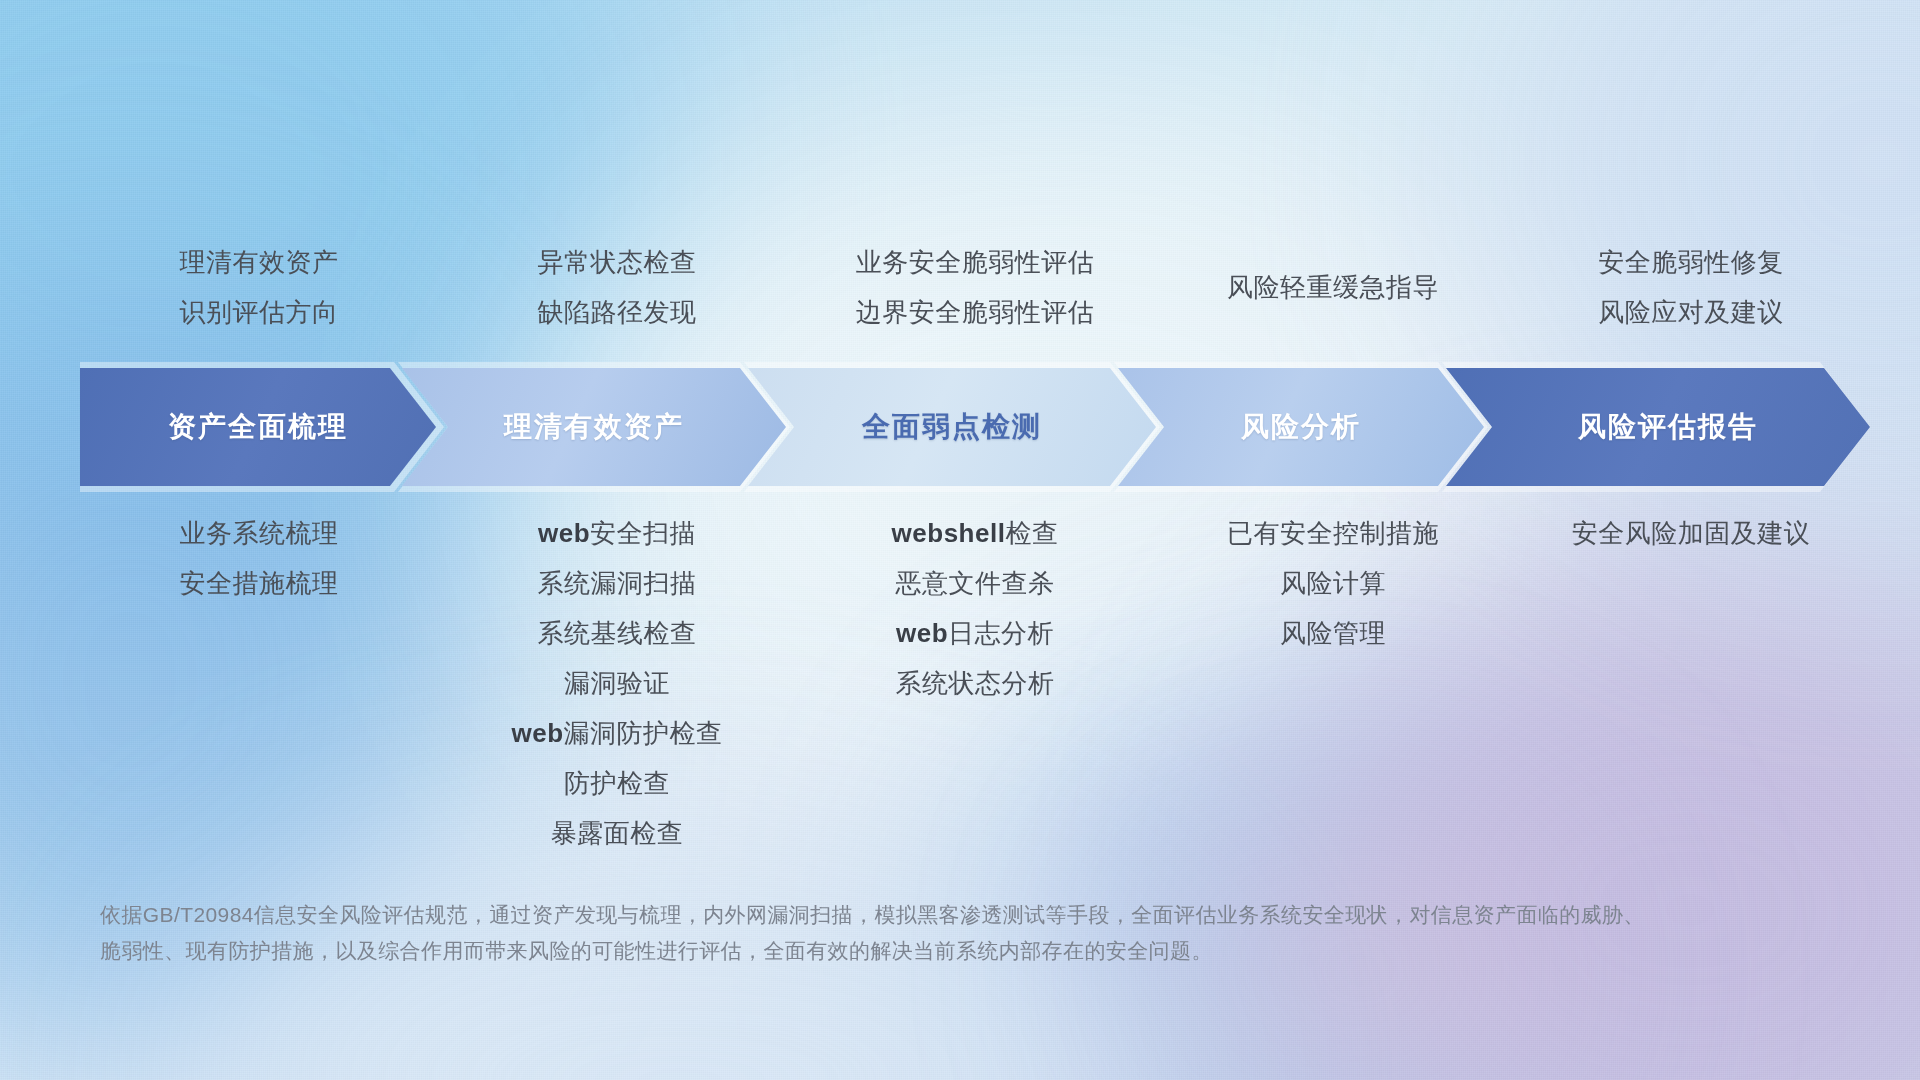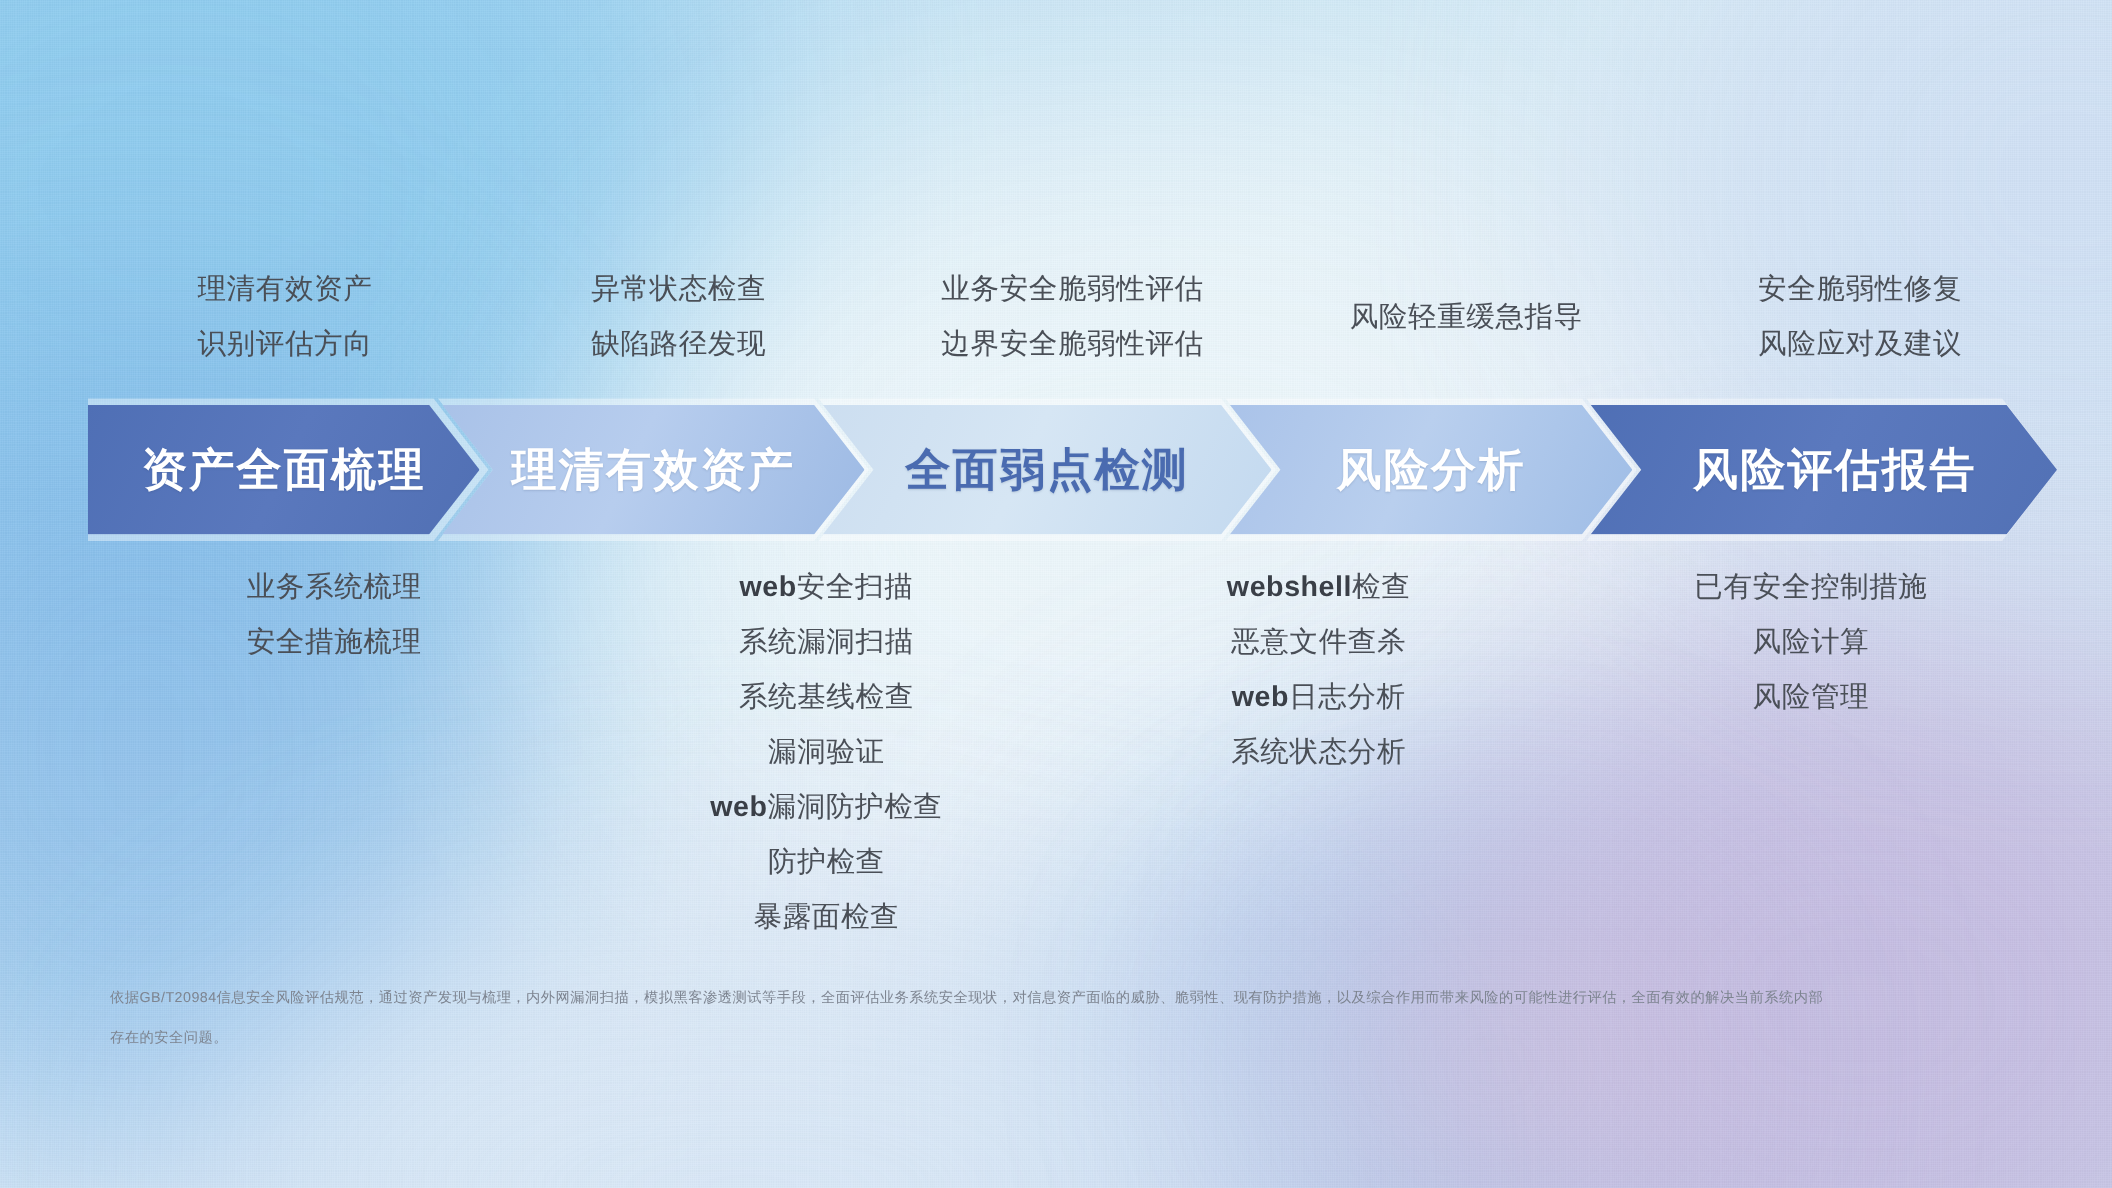--- a/index.html
+++ b/index.html
@@ -161,21 +161,21 @@
     align-items: center;
     justify-content: center;
     -webkit-clip-path: polygon(0 0, calc(100% - 46px) 0, 100% 50%, calc(100% - 46px) 100%, 0 100%, 46px 50%);
     clip-path: polygon(0 0, calc(100% - 46px) 0, 100% 50%, calc(100% - 46px) 100%, 0 100%, 46px 50%);
   }
   .chev.first {
     -webkit-clip-path: polygon(0 0, calc(100% - 46px) 0, 100% 50%, calc(100% - 46px) 100%, 0 100%);
     clip-path: polygon(0 0, calc(100% - 46px) 0, 100% 50%, calc(100% - 46px) 100%, 0 100%);
   }
   .chev-label {
-    font-size: 41px;
+    font-size: 28px;
     font-weight: 700;
     letter-spacing: 2px;
     white-space: nowrap;
     text-shadow: 0 1px 2px rgba(40,60,100,0.18);
   }
 
   
   .s1 { background: linear-gradient(115deg, #4f6fb5 0%, #5a78bd 50%, #5170b4 100%); }
   .s1 .chev-label { color: #ffffff; }
 
@@ -204,21 +204,21 @@
     -webkit-clip-path: polygon(0 0, calc(100% - 50px) 0, 100% 50%, calc(100% - 50px) 100%, 0 100%);
     clip-path: polygon(0 0, calc(100% - 50px) 0, 100% 50%, calc(100% - 50px) 100%, 0 100%);
   }
 
   
   .footer {
     position: absolute;
     left: 100px;
     top: 876px;
     width: 1560px;
-    font-size: 13px;
+    font-size: 21px;
     line-height: 36px;
     color: #7d8490;
     letter-spacing: .4px;
   }
 </style>
 </head>
 <body>
 
 <div id="stage">
 
@@ -311,19 +311,22 @@
         <div class="note"><span class="lat">web</span><span>日志分析</span></div>
         <div class="note"><span class="lat"></span><span>系统状态分析</span></div>
       </div>
 
       <div class="col">
         <div class="note"><span class="lat"></span><span>已有安全控制措施</span></div>
         <div class="note"><span class="lat"></span><span>风险计算</span></div>
         <div class="note"><span class="lat"></span><span>风险管理</span></div>
       </div>
 
+      <div class="col">
+        <div class="note"><span class="lat"></span><span>安全风险加固及建议</span></div>
+      </div>
 
     </div>
 
     <p class="footer">依据GB/T20984信息安全风险评估规范，通过资产发现与梳理，内外网漏洞扫描，模拟黑客渗透测试等手段，全面评估业务系统安全现状，对信息资产面临的威胁、脆弱性、现有防护措施，以及综合作用而带来风险的可能性进行评估，全面有效的解决当前系统内部存在的安全问题。</p>
 
   </div>
 </div>
 
 </body></html>

